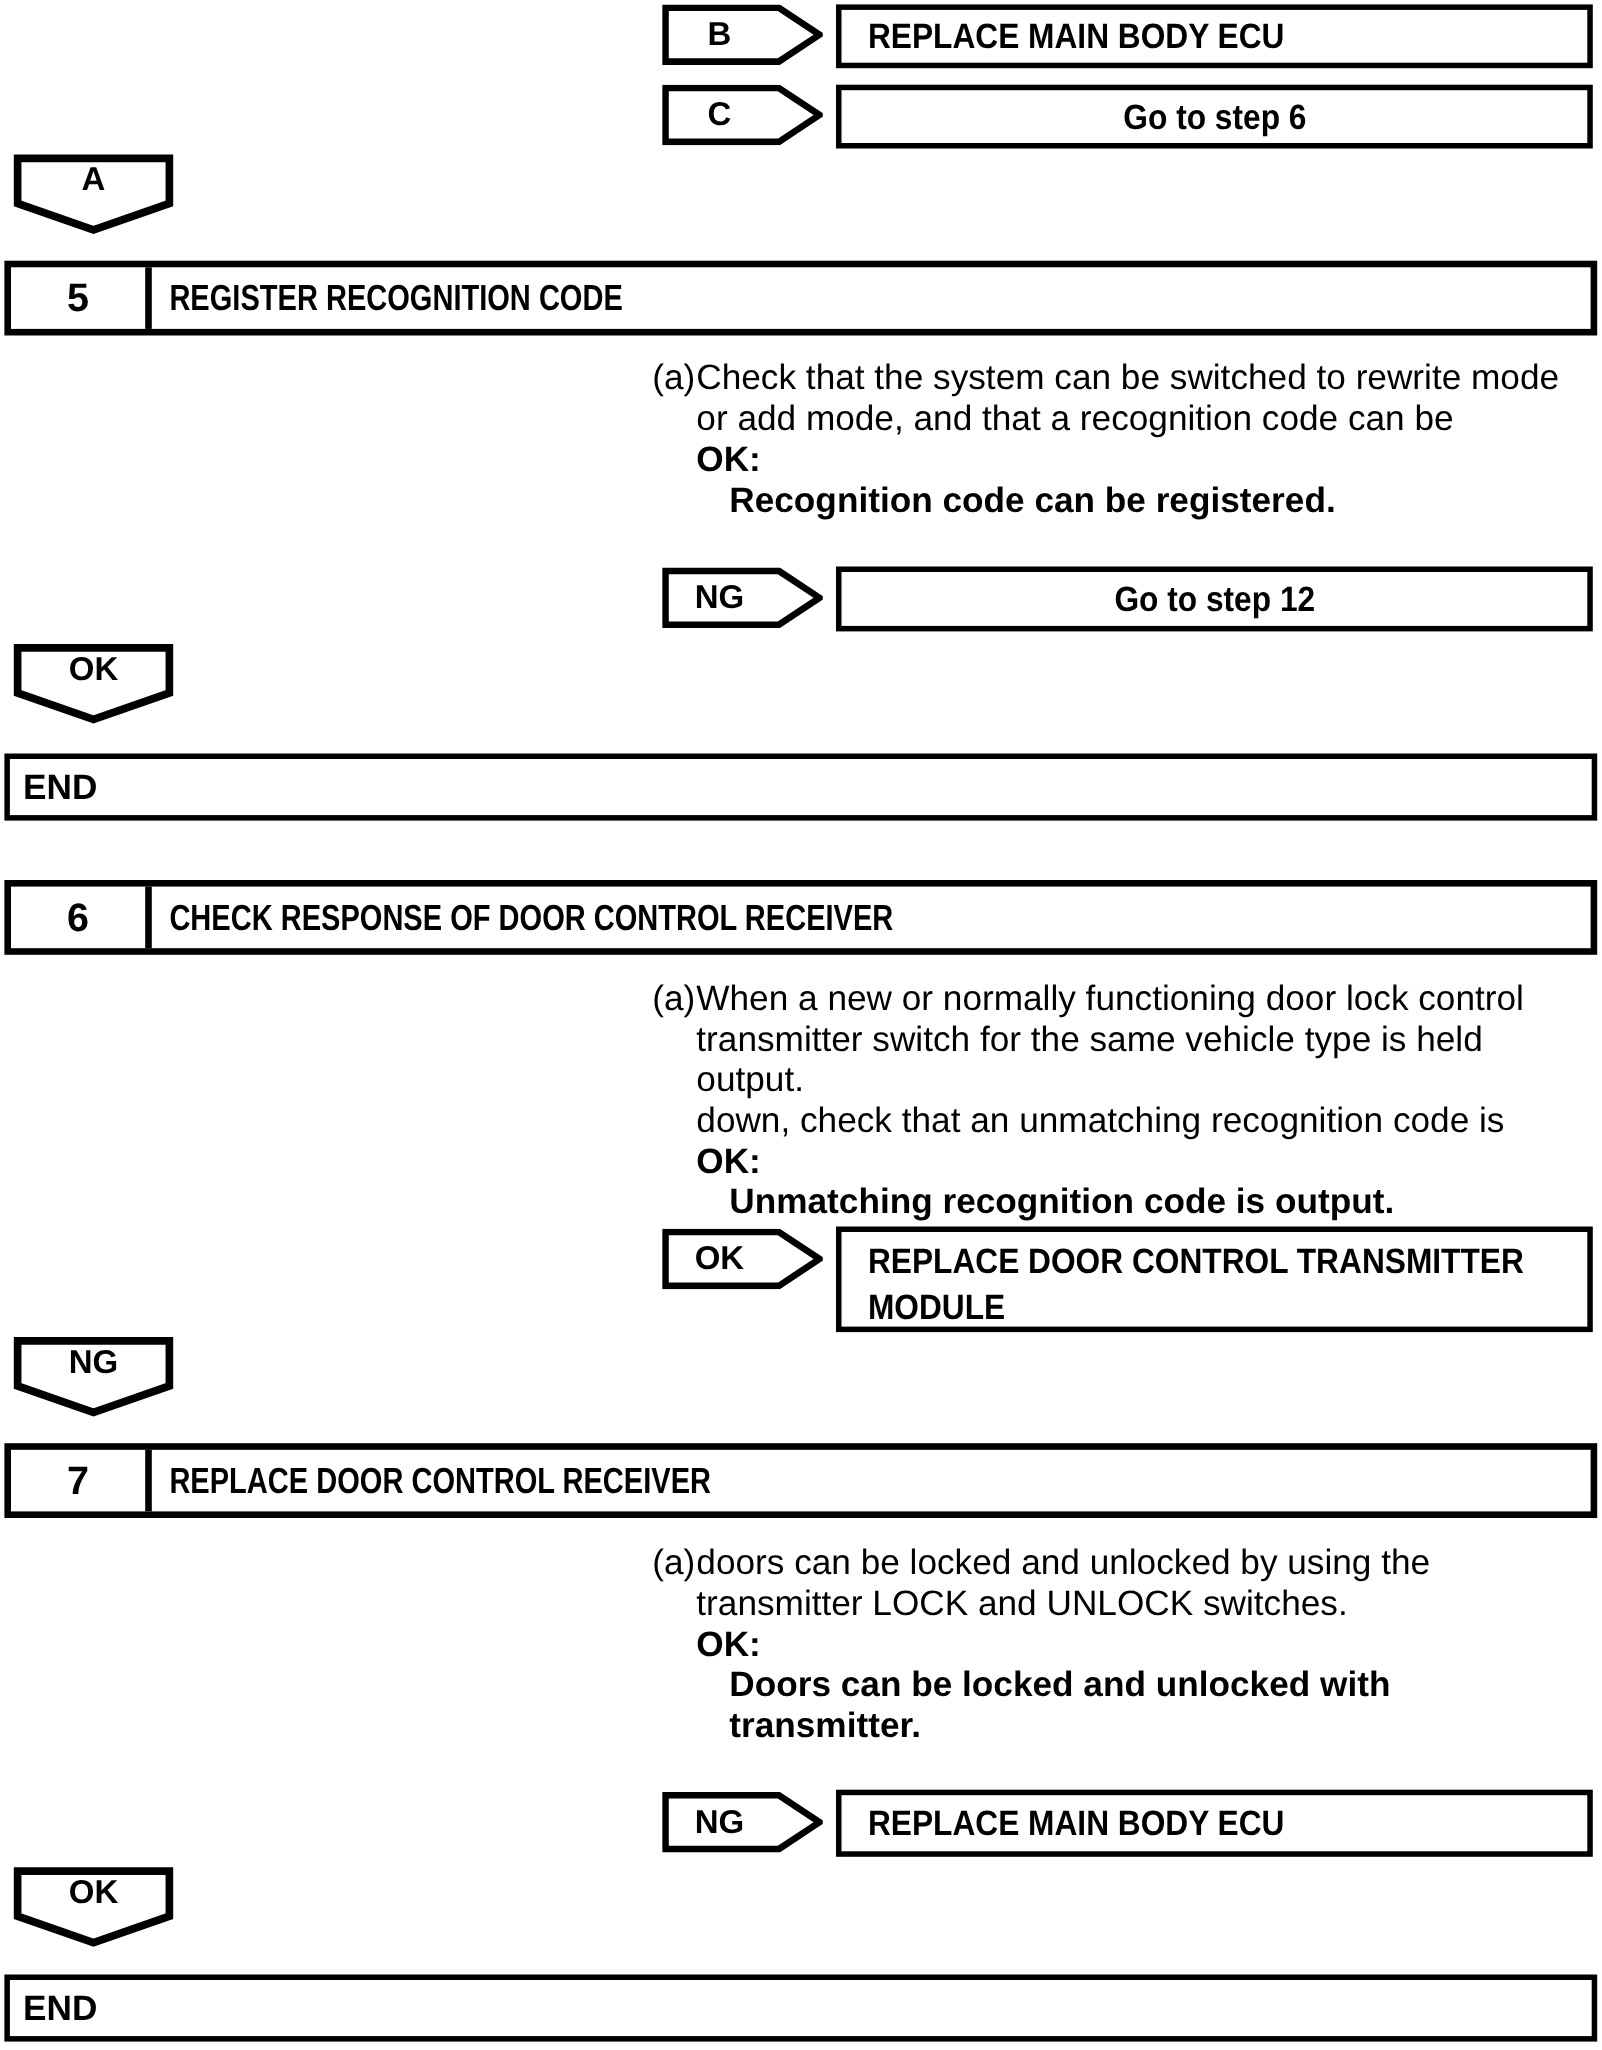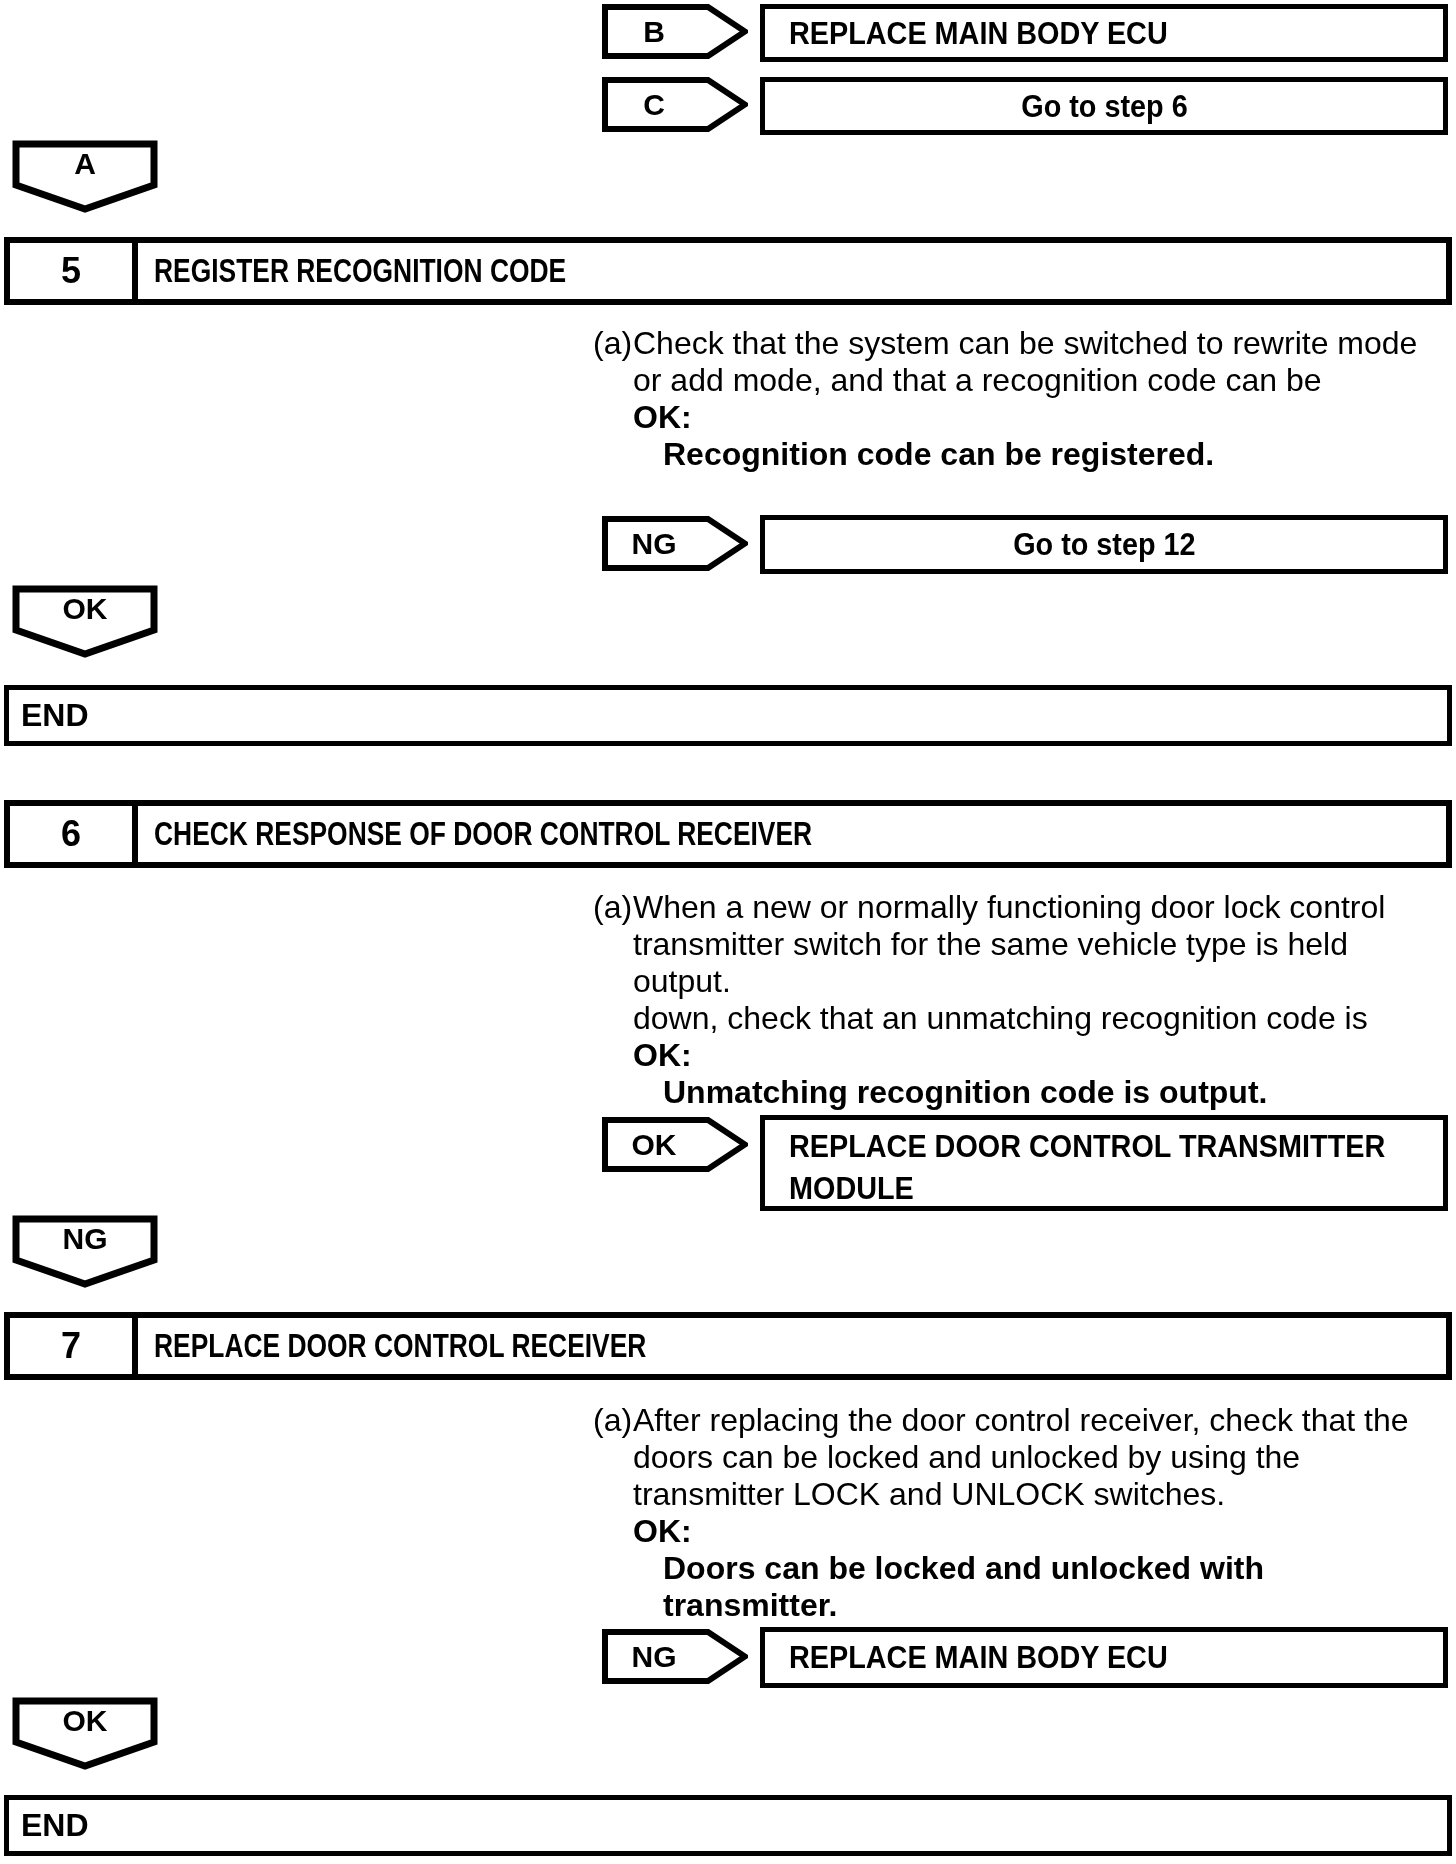--- a/index.html
+++ b/index.html
@@ -187,21 +187,20 @@
   <div class="abs step-header" style="left:4px;top:1312px;">
     <div class="step-num">7</div>
     <div class="step-title">
       <span class="txt">REPLACE DOOR CONTROL RECEIVER</span>
     </div>
   </div>
 
   <div class="abs para" style="left:593px;top:1402px;">
     <span class="item-label">(a)</span>
     <div class="lines">
-      <div class="line">After replacing the door control receiver, check that the</div>
       <div class="line">doors can be locked and unlocked by using the</div>
       <div class="line">transmitter LOCK and UNLOCK switches.</div>
       <div class="line bold">OK:</div>
       <div class="line bold-indent">Doors can be locked and unlocked with</div>
       <div class="line bold-indent">transmitter.</div>
     </div>
   </div>
 
   <div class="abs side-arrow" style="left:602px;top:1629px;">
     <svg viewBox="0 0 146 55">

